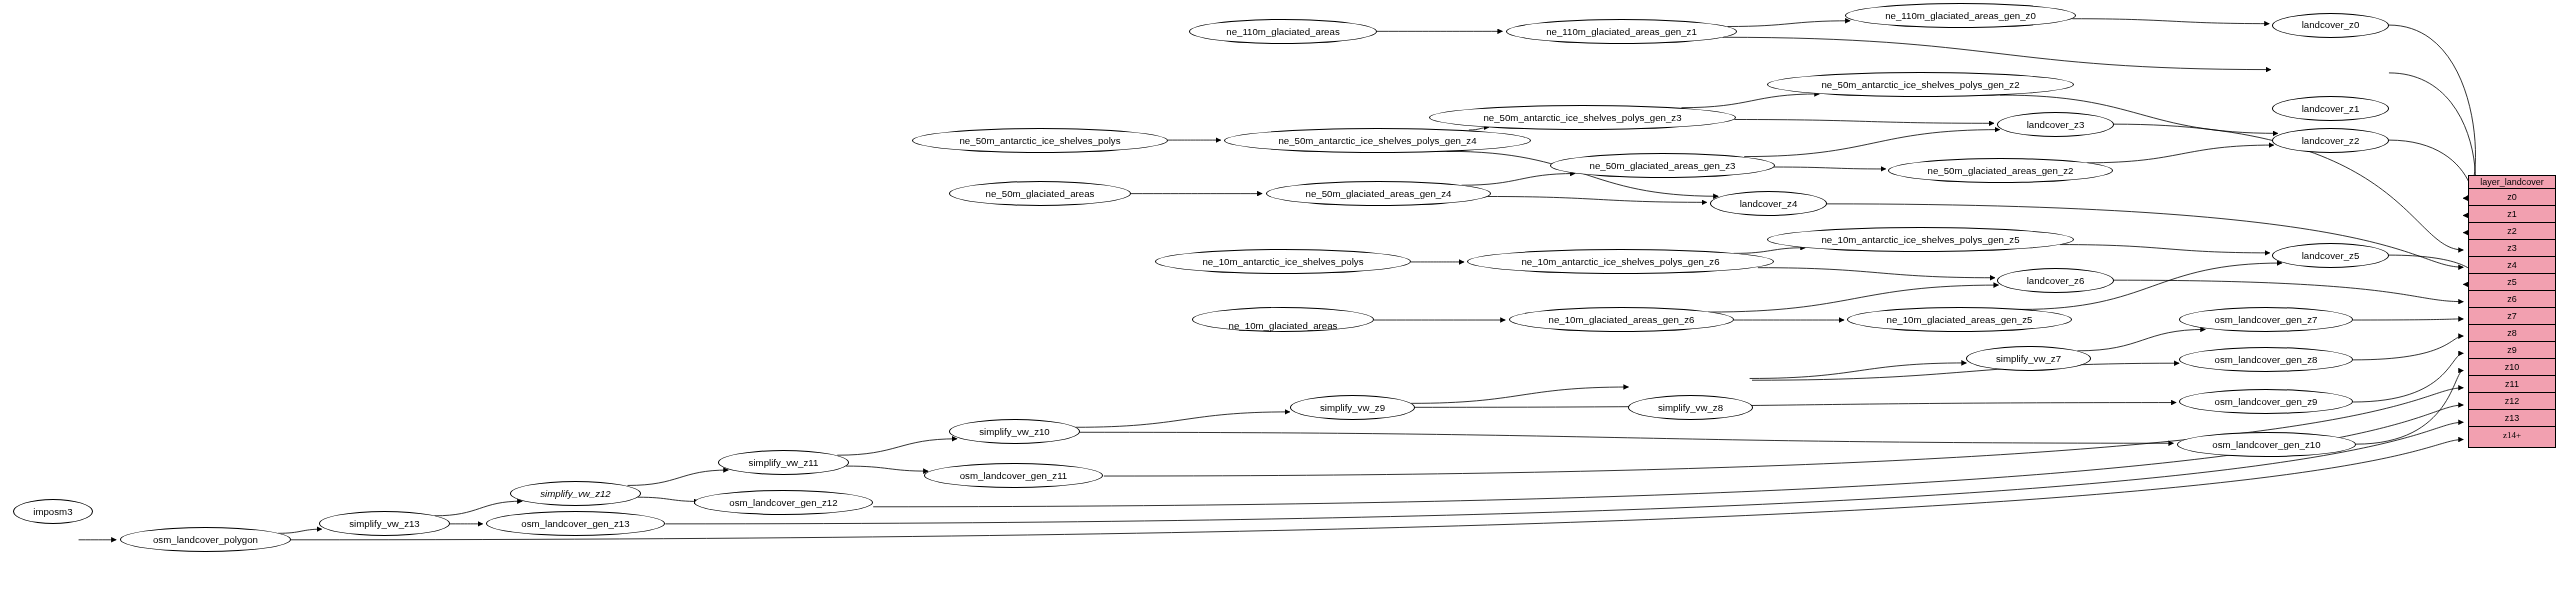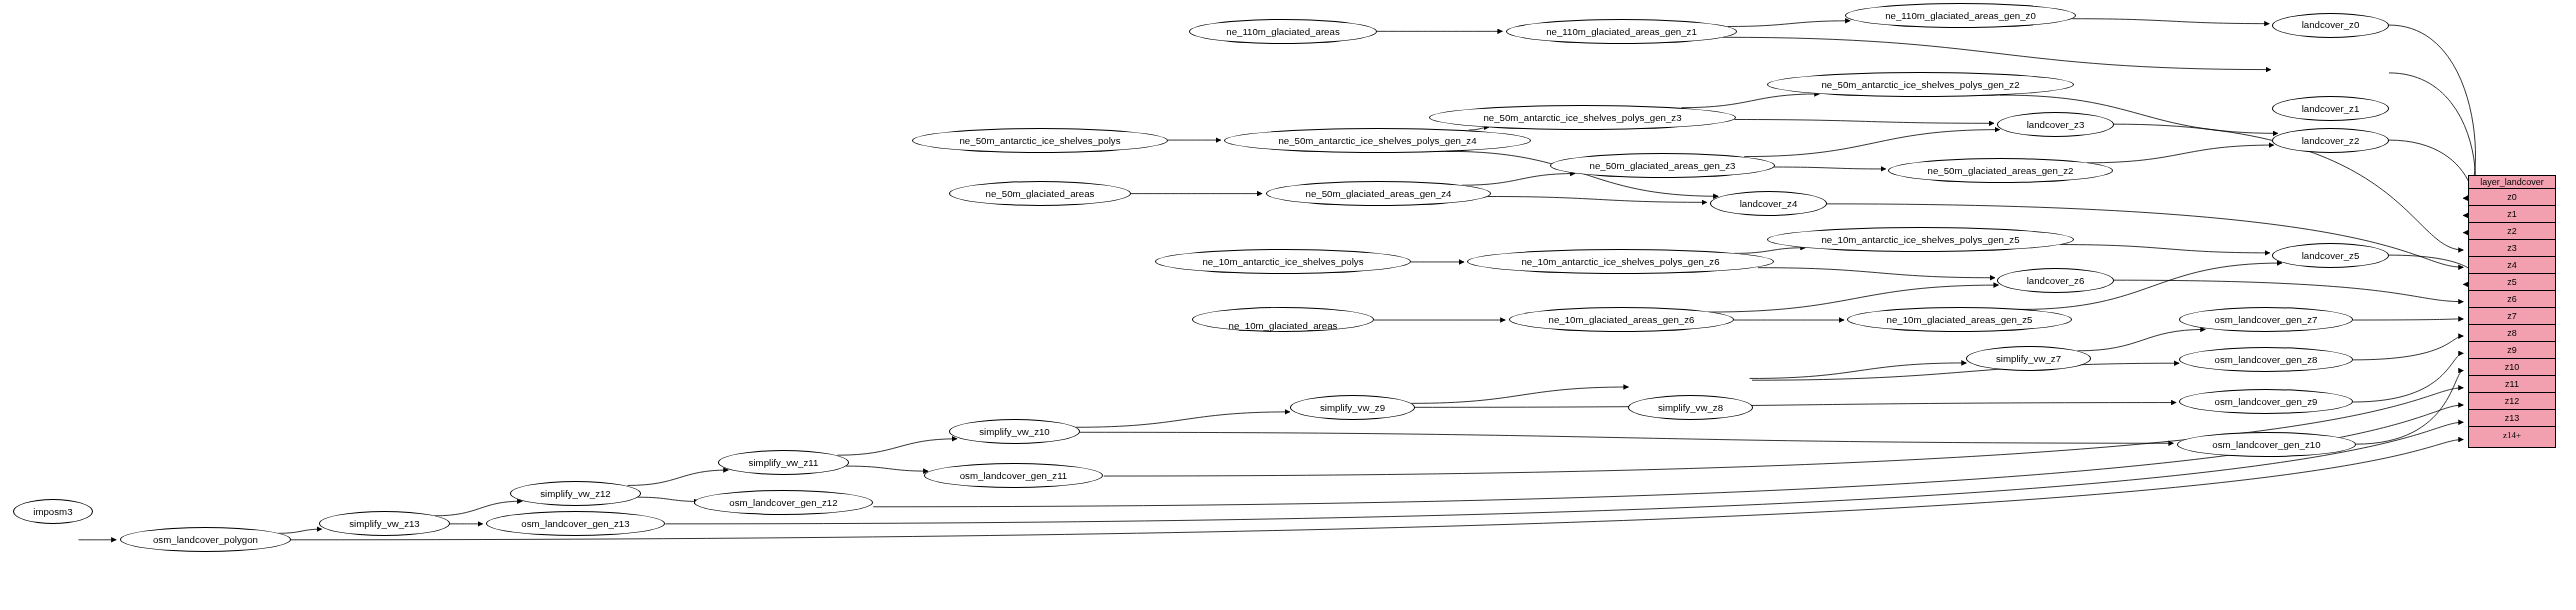--- a/index.html
+++ b/index.html
@@ -238,21 +238,21 @@
       </div>
       <div class="node" style="left: 2177px; top: 432px; width: 179px; height: 25px;">
         <span class="node-label">osm_landcover_gen_z10</span>
       </div>
       <div class="node" style="left: 718px; top: 450px; width: 131px; height: 25px;">
         <span class="node-label">simplify_vw_z11</span>
       </div>
       <div class="node" style="left: 924px; top: 463px; width: 179px; height: 25px;">
         <span class="node-label">osm_landcover_gen_z11</span>
       </div>
-      <div class="node" style="left: 510px; top: 481px; width: 131px; height: 25px;">
+      <div class="node" style="left: 510px; top: 481px; width: 131px; height: 25px; font-style: italic;">
         <span class="node-label">simplify_vw_z12</span>
       </div>
       <div class="node" style="left: 694px; top: 490px; width: 179px; height: 25px;">
         <span class="node-label">osm_landcover_gen_z12</span>
       </div>
       <div class="node" style="left: 319px; top: 511px; width: 131px; height: 25px;">
         <span class="node-label">simplify_vw_z13</span>
       </div>
       <div class="node" style="left: 486px; top: 511px; width: 179px; height: 25px;">
         <span class="node-label">osm_landcover_gen_z13</span>

